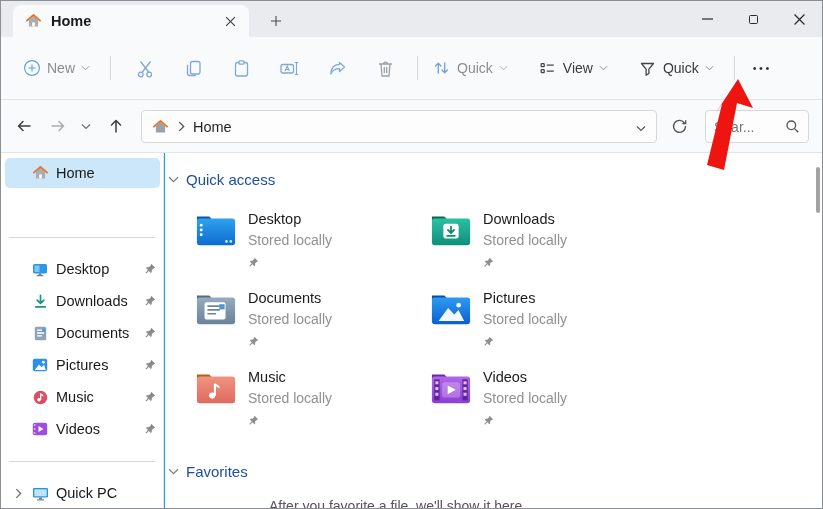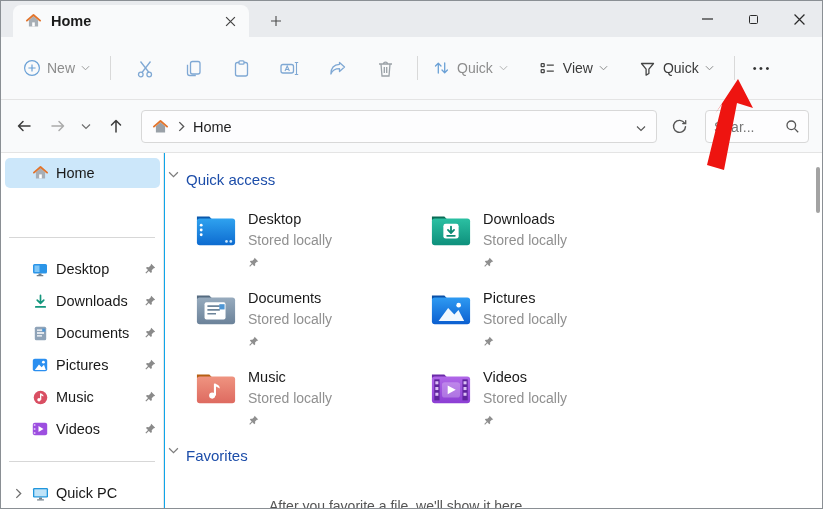--- a/index.html
+++ b/index.html
@@ -63,21 +63,21 @@
     display:flex; align-items:center; border-radius:5px; overflow:hidden;
   }
   .side-row.selected { background:#cce7fa; }
   .side-chev { width:26px; display:flex; justify-content:center; flex:none; }
   .side-indent { width:26px; flex:none; }
   .side-ic { width:18px; display:flex; justify-content:center; flex:none; margin-right:7px; }
   .side-label { font-size:14.5px; color:#191919; white-space:nowrap; flex:1; }
   .side-pin { flex:none; margin-right:4px; display:flex; }
   .side-sep { position:absolute; left:8px; width:146px; height:1px; background:#d7d7d7; }
   .content { position:absolute; left:164px; top:152px; width:659px; height:357px; background:#fff; overflow:hidden; }
-  .sec-header { position:absolute; display:flex; gap:7px; }
+  .sec-header { position:absolute; display:flex; align-items:center; gap:7px; }
   .sec-title { font-size:15px; color:#1c4da9; }
   .tile { position:absolute; display:flex; }
   .tile-text { margin-left:11px; display:flex; flex-direction:column; }
   .tile-name { font-size:14.5px; color:#1a1a1a; line-height:20px; }
   .tile-status { font-size:14px; color:#909090; line-height:22px; }
   .tile-pin { margin-top:3px; }
   .fav-hint { position:absolute; font-size:14px; color:#555; white-space:nowrap; }
   .v-scroll { position:absolute; right:2px; top:166px; width:4px; height:46px; background:#a3a3a3; border-radius:2px; }
   .annotation { position:absolute; inset:0; pointer-events:none; z-index:50; }
 </style>
@@ -560,21 +560,21 @@
         <span class="tile-name">Videos</span>
         <span class="tile-status">Stored locally</span>
         <span class="tile-pin">
           <svg width="11" height="11" viewBox="0 0 12 12" fill="#8f8f8f">
               <path d="M7.2.8l4 4-1.2.5-.3-.1-2 2 .2 1.9-1 .9-2.1-2.1-2.6 2.7-.8-.8L4 7.1 2 5l.9-1 1.9.2 2-2-.1-.3z"></path>
             </svg>
         </span>
       </div>
     </div>
 
-    <div class="sec-header" style="left:3px; top:294px;">
+    <div class="sec-header" style="left:3px; top:310px;">
       <svg width="11" height="7" viewBox="0 0 10 6">
           <path d="M1 1l4 4 4-4" stroke="#7c7c7c" stroke-width="1.1" fill="none"></path>
         </svg>
       <span class="sec-title">Favorites</span>
     </div>
 
     <span class="fav-hint" style="left:104px; top:345px;">After you favorite a file, we'll show it here</span>
   </div>
 
   <div class="v-scroll"></div>

